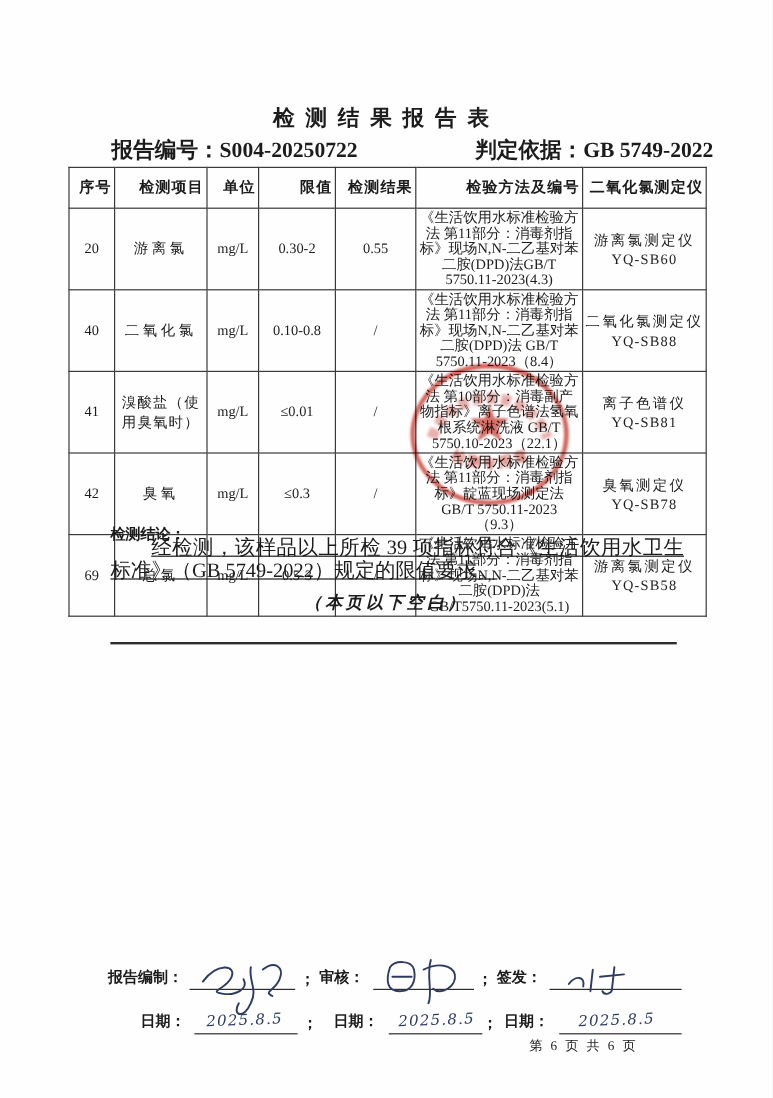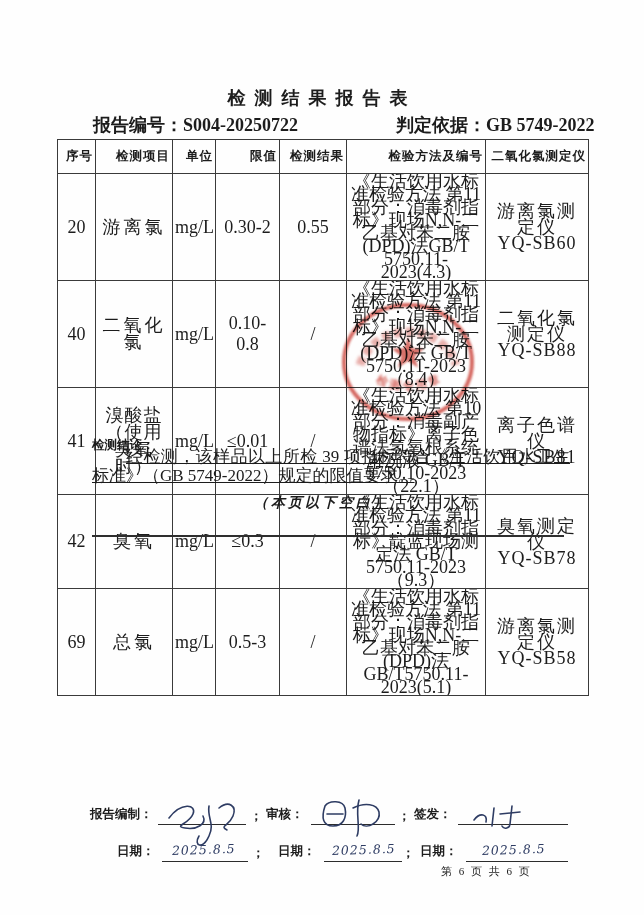--- a/index.html
+++ b/index.html
@@ -17,21 +17,21 @@
   .report-no { position:absolute; left:93px; top:0; }
   .basis { position:absolute; left:396px; top:0;text-align:center; }
   .num { font-family:"Liberation Serif",serif; }
 
   table.results {
     position:absolute; left:57px; top:139px; width:531px;
     border-collapse:collapse; table-layout:fixed;
   }
   table.results td, table.results th {
     border:1px solid #3a3a3a; text-align:center; vertical-align:middle;
-    font-size:18px; padding:1px 2px; overflow:hidden;
+    font-size:12px; padding:1px 2px; overflow:hidden;
   }
   table.results th { font-weight:bold; font-size:12.5px; letter-spacing:1px;text-align:right; }
   td.item { letter-spacing:3px; line-height:17px; }
   td.method { font-size:9.3px; line-height:13px; letter-spacing:0; padding:1px 3px; }
   td.instrument { font-size:10.5px; line-height:16px; letter-spacing:2px; }
   td.instrument .ino { letter-spacing:1px; }
 
   .concl-label { position:absolute; left:92px; top:437px; font-size:12.5px; font-weight:bold; }
   .concl-text {
     position:absolute; left:92px; top:447px; width:478px;

